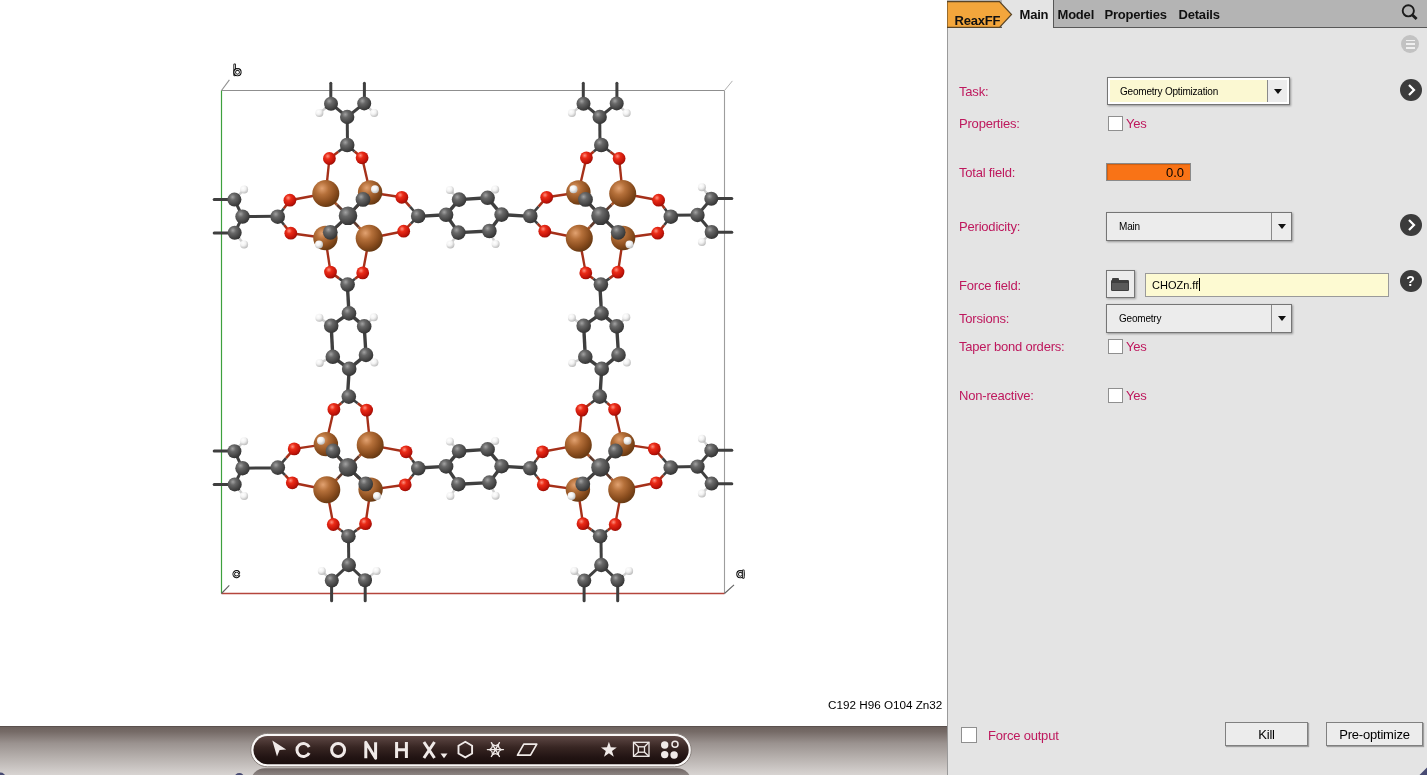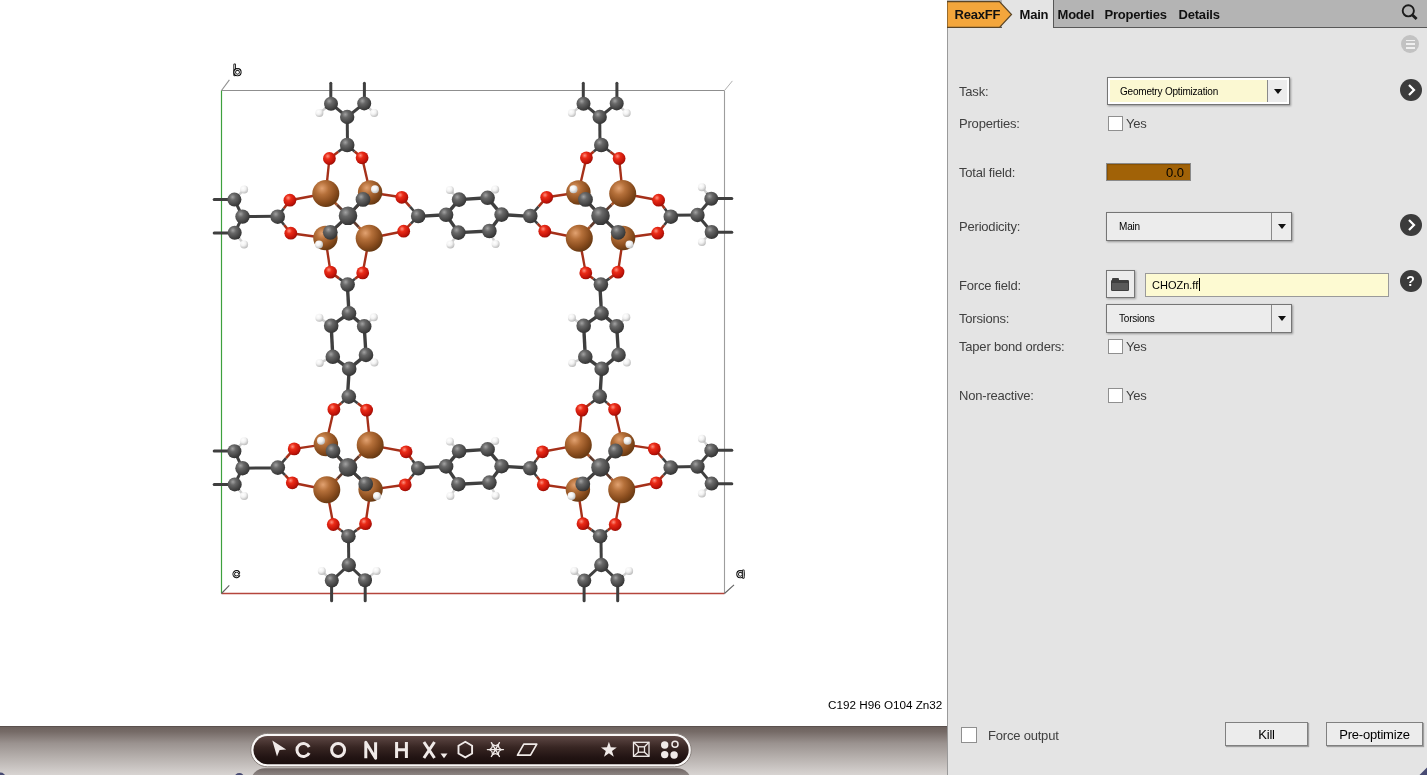--- a/index.html
+++ b/index.html
@@ -1,19 +1,19 @@
 <!DOCTYPE html>
 <html><head>
 <meta charset="utf-8">
 <style>
   html,body { margin:0; padding:0; }
   #app { position:relative; width:1427px; height:775px; overflow:hidden;
          font-family:"Liberation Sans", sans-serif; background:#ffffff; }
   .abs { position:absolute; }
-  .lbl { position:absolute; font-size:13px; letter-spacing:-0.2px; color:#404040; white-space:nowrap; }
+  .lbl { position:absolute; font-size:13px; letter-spacing:-0.2px; color:#be185d; white-space:nowrap; }
   .cb  { position:absolute; width:13px; height:13px; background:#fff; border:1px solid #8f8f8f; }
   .combo { position:absolute; background:#ececec; border:1px solid #757575;
             box-shadow:1px 1px 2px rgba(0,0,0,0.35); }
   .combo .txt { position:absolute; left:12px; top:0; bottom:0; display:flex; align-items:center;
                  font-size:10px; letter-spacing:-0.2px; color:#000; }
   .combo .arr { position:absolute; right:0; top:0; bottom:0; width:19px; border-left:1px solid #8a8a8a;
                  display:flex; align-items:center; justify-content:center; }
   .tri { width:0; height:0; border-left:4px solid transparent; border-right:4px solid transparent;
           border-top:5px solid #111; }
   .circbtn { position:absolute; width:22px; height:22px; border-radius:50%; background:#3c3c3c; }
@@ -594,21 +594,21 @@
       <circle cx="675.0" cy="744.2" r="3.0" fill="none" stroke="#f0eae8" stroke-width="1.5"></circle>
 </svg>
 
 <div class="abs" style="left:947px;top:0;width:480px;height:775px;background:#e4e4e4;border-left:1px solid #9a9a9a;box-sizing:border-box"></div>
 
 <div class="abs" style="left:947px;top:0;width:480px;height:27px;background:#b4b4b4;border-bottom:1px solid #585858"></div>
 <div class="abs" style="left:1002px;top:0;width:52px;height:28px;background:#e4e4e4;border-right:1px solid #565656;box-sizing:border-box"></div>
 <svg class="abs" style="left:947px;top:0.5px" width="66" height="27" viewBox="0 0 66 27">
   <polygon points="0,0.7 52.5,0.7 64.5,13.5 52.5,26.3 0,26.3" fill="#f3a63c" stroke="#5a4526" stroke-width="1.2"></polygon>
 </svg>
-<div class="tabtxt" style="left:954.5px;">
+<div class="tabtxt" style="left:954.5px;align-items:flex-end;">
       <b>ReaxFF</b>
     </div>
 <div class="tabtxt" style="left:1019.5px;">Main</div>
 <div class="tabtxt" style="left:1057.5px;">Model</div>
 <div class="tabtxt" style="left:1104.5px;">Properties</div>
 <div class="tabtxt" style="left:1178.5px;">Details</div>
 <svg class="abs" style="left:1398px;top:1px" width="24" height="24" viewBox="0 0 24 24">
   <circle cx="10.3" cy="9.8" r="5.6" fill="none" stroke="#1c1c1c" stroke-width="1.9"></circle>
   <line x1="14.4" y1="13.9" x2="18.6" y2="18.1" stroke="#1c1c1c" stroke-width="2.8"></line>
 </svg>
@@ -628,21 +628,21 @@
 <div class="circbtn" style="left:1399.5px;top:79px"></div>
 <svg class="abs" style="left:1399.5px;top:79px" width="22" height="22">
       <polyline points="9,6 14,11 9,16" fill="none" stroke="#fff" stroke-width="2.2"></polyline>
     </svg>
 
 <div class="lbl" style="left:959px;top:116px">Properties:</div>
 <div class="cb" style="left:1108px;top:115.5px"></div>
 <div class="lbl" style="left:1126px;top:116px">Yes</div>
 
 <div class="lbl" style="left:959px;top:165px">Total field:</div>
-<div class="abs" style="left:1106px;top:163px;width:85px;height:18px;background:#a16207;border:1px solid #8a8a8a;box-sizing:border-box;box-shadow:inset 1px 1px 1px rgba(0,0,0,0.18)">
+<div class="abs" style="left:1106px;top:163px;width:85px;height:18px;background:#f97316;border:1px solid #8a8a8a;box-sizing:border-box;box-shadow:inset 1px 1px 1px rgba(0,0,0,0.18)">
   <div style="position:absolute;right:6px;top:1px;font-size:13px;color:#000">0.0</div>
 </div>
 
 <div class="lbl" style="left:959px;top:219px">Periodicity:</div>
 <div class="combo" style="left:1106px;top:212px;width:184px;height:27px">
   <div class="txt">Main</div>
   <div class="arr">
         <div class="tri"></div>
       </div>
 </div>
@@ -662,21 +662,21 @@
       </svg>
 </div>
 <div class="abs" style="left:1145px;top:273px;width:244px;height:24px;background:#fdfad2;border:1px solid #9a9a9a;box-sizing:border-box">
   <div style="position:absolute;left:6px;top:3.5px;font-size:11px;color:#000">CHOZn.ff<span style="display:inline-block;width:1.3px;height:13px;background:#000;vertical-align:-2px;margin-left:0.5px"></span></div>
 </div>
 <div class="circbtn" style="left:1399.5px;top:270px"></div>
 <div class="abs" style="left:1399.5px;top:270px;width:22px;height:22px;display:flex;align-items:center;justify-content:center;color:#fff;font-size:14px;font-weight:bold">?</div>
 
 <div class="lbl" style="left:959px;top:311px">Torsions:</div>
 <div class="combo" style="left:1106px;top:303.5px;width:184px;height:27px">
-  <div class="txt">Torsions</div>
+  <div class="txt">Geometry</div>
   <div class="arr">
         <div class="tri"></div>
       </div>
 </div>
 
 <div class="lbl" style="left:959px;top:339px">Taper bond orders:</div>
 <div class="cb" style="left:1108px;top:338.5px"></div>
 <div class="lbl" style="left:1126px;top:339px">Yes</div>
 
 <div class="lbl" style="left:959px;top:388px">Non-reactive:</div>

